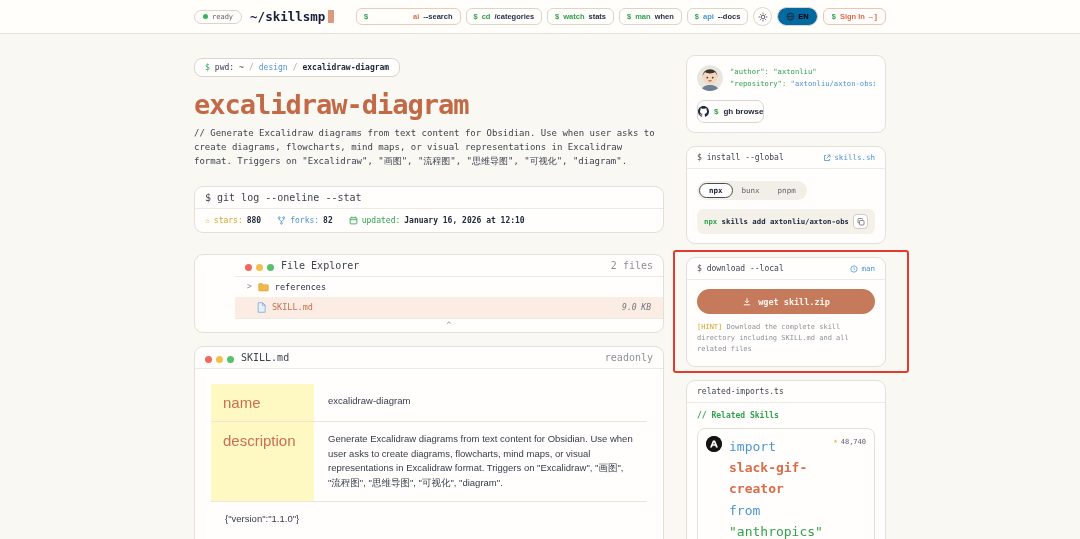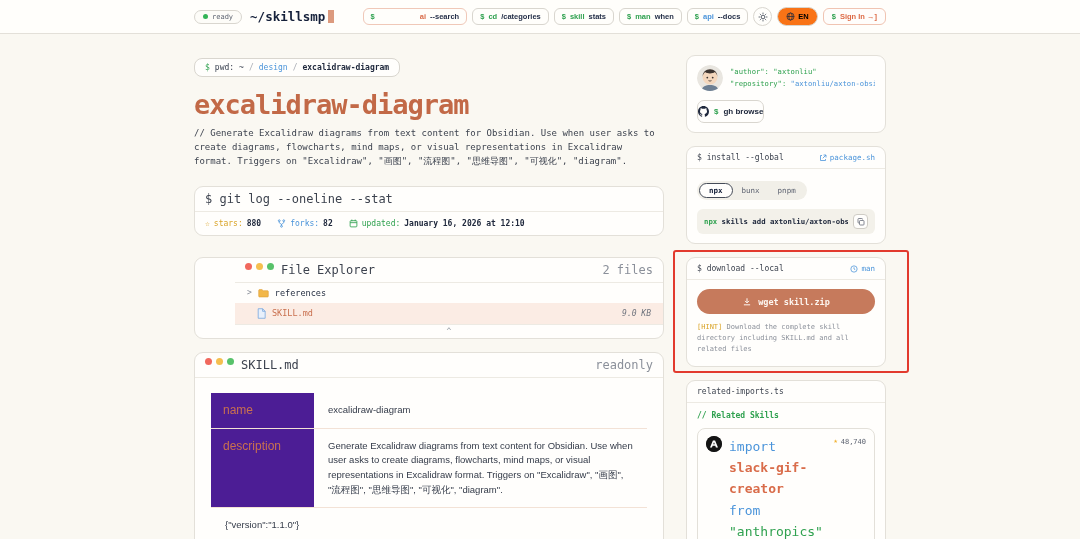--- a/index.html
+++ b/index.html
@@ -22,21 +22,21 @@
   .nav { margin-left:auto; display:flex; align-items:center; gap:5px; }
   .nav-btn { display:inline-flex; align-items:center; gap:4px; border:1px solid #d9d6cf; border-radius:6px;
     background:#fffefb; padding:3px 7px; font-size:7.5px; font-weight:bold; color:#1f2a44; cursor:pointer; white-space:nowrap; }
   .nav-btn .dollar { color:#2fa14f; }
   .nav-btn .cmd-green { color:#2fa14f; }
   .nav-btn .cmd-blue { color:#4b94da; }
   .nav-btn.orange { border-color:#f0c8b8; }
   .nav-btn.orange .cmd-orange { color:#d96c4a;padding-left:41px; }
   .icon-btn { width:19px; height:19px; border:1px solid #d9d6cf; border-radius:999px; background:#fffefb;
     display:inline-flex; align-items:center; justify-content:center; font-size:9px; color:#3c4352; cursor:pointer; }
-  .lang-btn { height:19px; border:1px solid #d9d6cf; border-radius:999px; background:#f97316; padding:0 8px;
+  .lang-btn { height:19px; border:1px solid #d9d6cf; border-radius:999px; background:#0369a1; padding:0 8px;
     display:inline-flex; align-items:center; gap:3px; font-size:7.5px; font-weight:bold; cursor:pointer; }
   .signin-btn { display:inline-flex; align-items:center; gap:4px; border:1px solid #f0c4b2; border-radius:6px;
     background:#fffdfb; padding:3px 8px; font-size:7.5px; font-weight:bold; color:#dd6a45; cursor:pointer; }
   .signin-btn .dollar { color:#2fa14f; }
 
   
   .container { width:692px; margin:0 auto; padding-top:21px; display:flex; gap:22px; }
   .main-col { width:470px; }
   .side-col { width:200px; display:flex; flex-direction:column; gap:13px; }
 
@@ -45,22 +45,22 @@
     background:#fffefc; padding:4px 10px; font-size:8px; color:#3c4352; }
   .breadcrumb .dollar { color:#2fa14f; }
   .breadcrumb .sep { color:#a9adb5; }
   .breadcrumb .link { color:#4b94da; cursor:pointer; }
   .breadcrumb .current { font-weight:bold; color:#20293d; }
   .page-title { font-family:"DejaVu Sans Mono", monospace; font-size:27px; font-weight:bold; color:#c2664ا; color:#c26947;
     letter-spacing:-1px; margin:12px 0 7px; }
   .page-desc { font-size:9px; line-height:1.55; color:#3d434f; margin-bottom:17px; }
 
   .card { background:#fffefc; border:1px solid #e3e0d9; border-radius:9px; overflow:hidden; }
-  .card-head { display:flex; align-items:flex-start; border-bottom:1px solid #edeae3; padding:5px 10px;
-    font-size:12px; color:#3d434f; }
+  .card-head { display:flex; align-items:flex-end; border-bottom:1px solid #edeae3; padding:5px 10px;
+    font-size:10px; color:#3d434f; }
   .muted { color:#8b909a; }
 
   .gitlog-card { margin-bottom:21px; }
   .stats-row { display:flex; align-items:center; gap:16px; padding:7px 10px; font-size:8px; }
   .stat { display:flex; align-items:center; gap:4px; }
   .stat .num { font-weight:bold; color:#20293d; }
   .amber { color:#d9a326; }
   .blue { color:#4b94da; }
   .green { color:#2fa14f; }
 
@@ -69,21 +69,21 @@
   .file-row .chev { color:#8b909a; font-size:8px; }
   .file-row.highlight { background:#fbece4; color:#c9704f; }
   .file-size { margin-left:auto; color:#6f747e; font-size:8px;font-style:italic; }
   .explorer-foot { border-top:1px solid #edeae3; text-align:center; padding:2px 0; color:#9aa0a8; font-size:8px; cursor:pointer; }
 
   .skillmd-card { min-height:230px; }
   .meta-table { margin:15px 16px 0; font-family:"Liberation Sans", sans-serif; }
   .meta-row { display:flex; }
   .meta-row:not(:last-child) .meta-val { border-bottom:1px solid #f3e2d6; }
   .meta-row:not(:last-child) .meta-key { border-bottom:1px solid #f3e2d6; }
-  .meta-key { width:103px; flex:none; background:#4c1d95; color:#c9704f; font-size:12px; padding:10px 12px; }
+  .meta-key { width:103px; flex:none; background:#fef9c3; color:#c9704f; font-size:15px; padding:10px 12px; }
   .meta-val { flex:1; font-size:9.5px; color:#343b49; padding:10px 14px; line-height:1.55; }
 
   
   .side-head { display:flex; align-items:center; border-bottom:1px solid #edeae3; padding:6px 10px; font-size:8px; color:#3d434f; }
   .head-icons { margin-left:auto; display:flex; align-items:center; gap:7px; color:#6f747e; }
   .head-icons .hicon { cursor:pointer; display:inline-flex; }
   .pkg-body { padding:9px 10px; }
   .author-row { display:flex; gap:7px; align-items:center; margin-bottom:9px; }
   .avatar { width:26px; height:26px; border-radius:50%; flex:none; overflow:hidden; }
   .pkg-lines { font-size:7.2px; line-height:1.6; white-space:nowrap; overflow:hidden; }
@@ -148,21 +148,21 @@
         <span class="cmd-orange">ai</span>
         <span>--search</span>
       </button>
       <button class="nav-btn">
         <span class="dollar">$</span>
         <span class="cmd-green">cd</span>
         <span>/categories</span>
       </button>
       <button class="nav-btn">
         <span class="dollar">$</span>
-        <span class="cmd-green">skill</span>
+        <span class="cmd-green">watch</span>
         <span>stats</span>
       </button>
       <button class="nav-btn">
         <span class="dollar">$</span>
         <span class="cmd-green">man</span>
         <span>when</span>
       </button>
       <button class="nav-btn">
         <span class="dollar">$</span>
         <span class="cmd-blue">api</span>
@@ -348,21 +348,21 @@
 
     <div class="card">
       <div class="side-head">
         <span>$ install --global</span>
         <span class="ext-link">
           <span>
             <svg class="ic" width="8" height="8" viewBox="0 0 16 16" fill="none" stroke="#4b94da" stroke-width="1.6">
               <path d="M6 3H3v10h10v-3M9 2h5v5M14 2L7.5 8.5"></path>
             </svg>
           </span>
-          <span>package.sh</span>
+          <span>skills.sh</span>
         </span>
       </div>
       <div class="install-body">
         <div class="tab-group">
           <span class="tab active">npx</span>
           <span class="tab">bunx</span>
           <span class="tab">pnpm</span>
         </div>
         <div class="cmd-box">
           <span class="cmd-text"><span class="green">npx</span> <span>skills add axtonliu/axton-obsid…</span></span>

